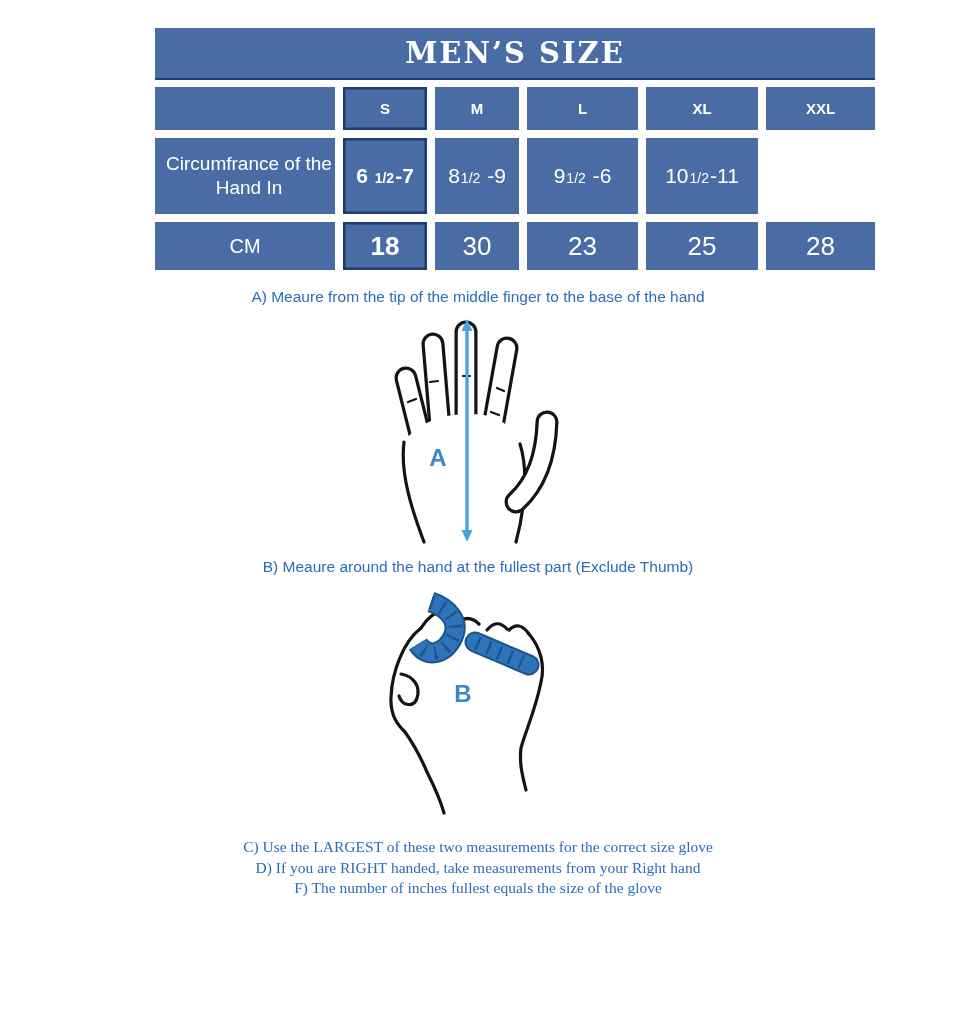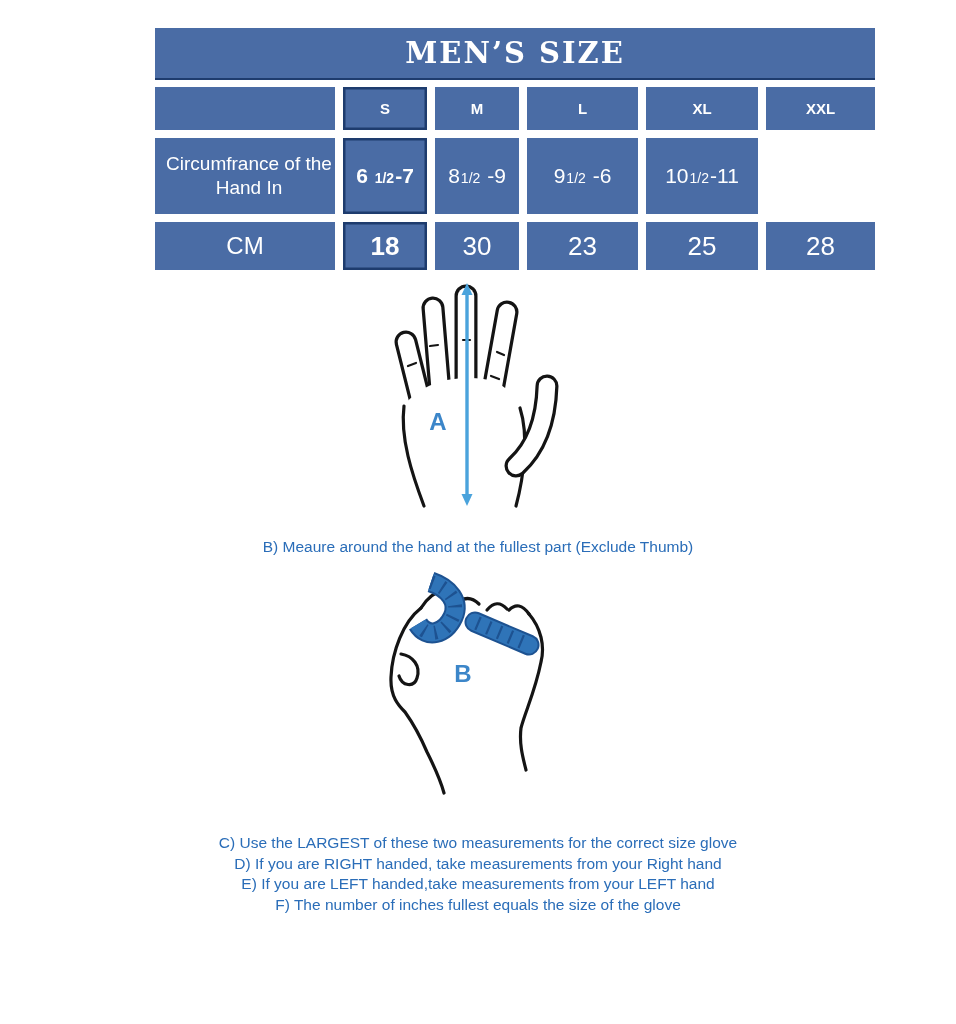--- a/index.html
+++ b/index.html
@@ -22,29 +22,29 @@
   .header-row{margin-top:7px;}
   .cell{
     background:var(--cell-blue);color:#fff;
     display:flex;align-items:center;justify-content:center;
     box-sizing:border-box;
   }
   .header-row .cell{height:43px;font-weight:bold;font-size:15px;}
   .inch-row .cell{height:76px;font-size:21px;}
   .cm-row .cell{height:48px;font-size:26px;}
   .inch-row .label-cell{justify-content:flex-start;padding-left:8px;font-size:19px;line-height:1.25;text-align:center;}
-  .cm-row .label-cell{font-size:24px;}
+  .cm-row .label-cell{font-size:20px;}
   .cell .inner{white-space:nowrap;}
   .frac{font-size:14px;padding:0 1px;}
   .hl{box-shadow:inset 0 0 0 2.5px var(--hl-border);}
   .bold{font-weight:bold;}
   .caption{color:var(--cap-blue);font-size:15.5px;text-align:center;}
   .caption-a{margin-top:18px;}
-  .caption-b{margin-top:28px;}
-  .caption-group{margin-top:36px;line-height:20.5px;}
+  .caption-b{margin-top:12px;}
+  .caption-group{margin-top:20px;line-height:20.5px;font-family:Liberation Serif, serif;}
   .fig{display:flex;justify-content:center;}
   .fig-a{margin-top:10px;}
   .fig-b{margin-top:6px;}
   
   .f-outer{fill:none;stroke:#141414;stroke-linecap:round;}
   .f-inner{fill:none;stroke:#ffffff;stroke-linecap:round;}
   .whitefill{fill:#ffffff;stroke:none;}
   .outline{fill:none;stroke:#141414;stroke-width:3.2;stroke-linecap:round;stroke-linejoin:round;}
   .tick{stroke:#141414;stroke-width:2.2;stroke-linecap:round;fill:none;}
   .arrow-line{stroke:var(--arrow-blue);stroke-width:3.4;fill:none;}
@@ -99,20 +99,21 @@
           <div class="cell">
             <span class="inner"><span>25</span></span>
           </div>
           <div class="cell">
             <span class="inner"><span>28</span></span>
           </div>
         </div>
       </div>
   </div>
 
+  <div class="caption caption-a">A) Meaure from the tip of the middle finger to the base of the hand</div>
 
   <div class="fig fig-a">
     <svg width="196" height="230" viewBox="0 0 196 230">
 
       <path class="f-outer" stroke-width="23" d="M40,118 L26,62"></path>
       <path class="f-inner" stroke-width="16.5" d="M40,118 L26,62"></path>
       <path class="f-outer" stroke-width="23" d="M60,112 L53,28"></path>
       <path class="f-inner" stroke-width="16.5" d="M60,112 L53,28"></path>
       <path class="f-outer" stroke-width="23" d="M86,110 L86,16"></path>
       <path class="f-inner" stroke-width="16.5" d="M86,110 L86,16"></path>
@@ -162,17 +163,16 @@
       <path class="tape-under" stroke-width="21" stroke-linecap="round" d="M92,60 L146,83"></path>
       <path class="tape-main" stroke-width="17" stroke-linecap="round" d="M92,60 L146,83"></path>
       <path class="tape-ticks" stroke-width="14" stroke-dasharray="2.2 9.5" d="M94,61 L144,82"></path>
       <text class="diagram-label" x="80" y="120" text-anchor="middle">B</text>
     </svg>
   </div>
 
   <div class="caption-group">
     <div class="caption">C) Use the LARGEST of these two measurements for the correct size glove</div>
     <div class="caption">D) If you are RIGHT handed, take measurements from your Right hand</div>
-    <div class="caption">E) If you are LEFT handed,take measurements from your LEFT hand</div>
     <div class="caption">F) The number of inches fullest equals the size of the glove</div>
   </div>
 
 </div>
 
 </body></html>

